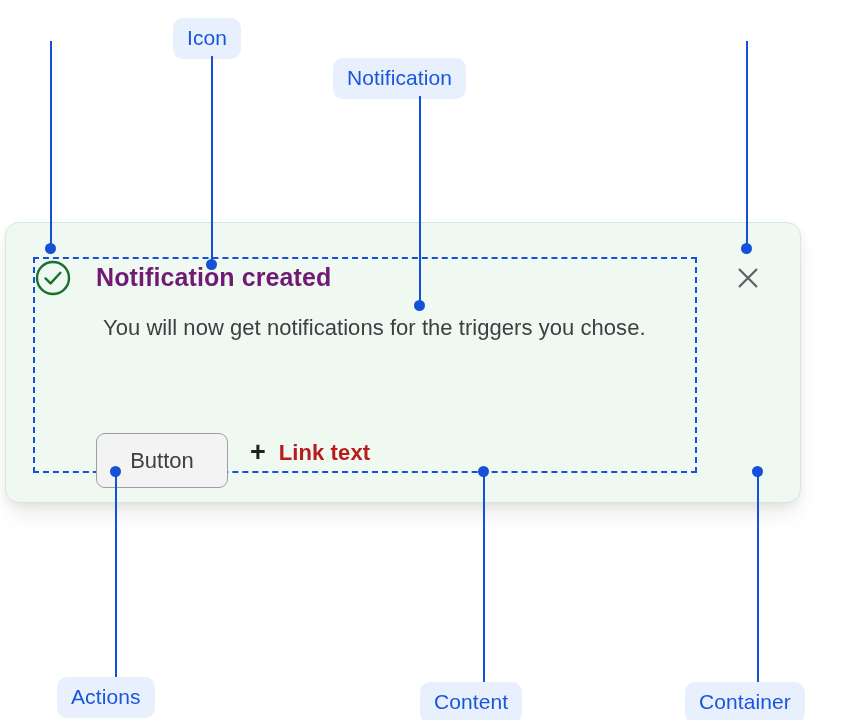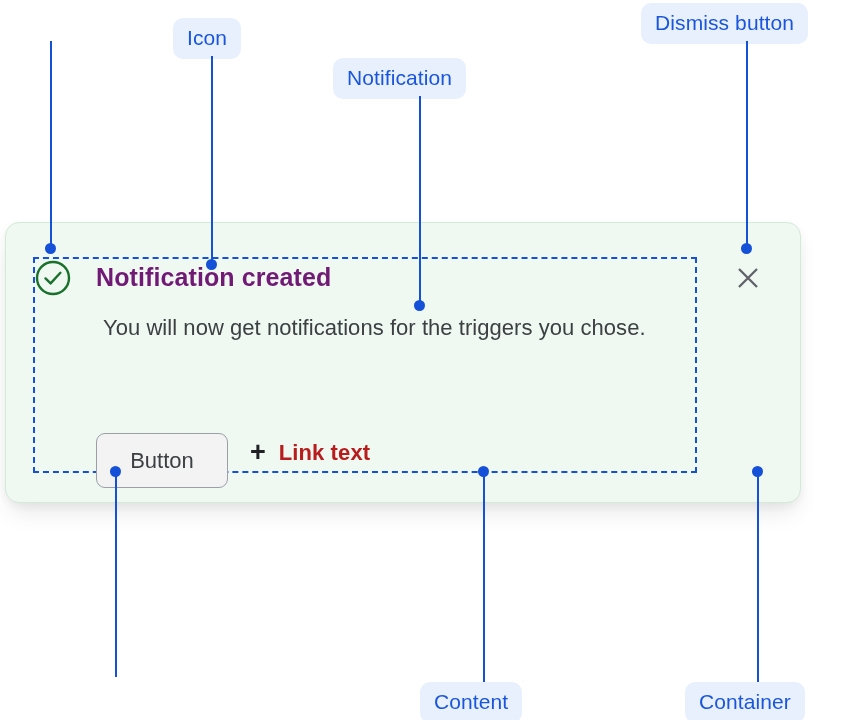--- a/index.html
+++ b/index.html
@@ -209,24 +209,24 @@
   <div class="dot" style="left:45px; top:243px;"></div>
 
   <div class="pill" style="left:173px; top:18px;">Icon</div>
   <div class="leader" style="left:211px; top:56px; height:208px;"></div>
   <div class="dot" style="left:206px; top:259px;"></div>
 
   <div class="pill" style="left:333px; top:58px;">Notification</div>
   <div class="leader" style="left:419px; top:96px; height:209px;"></div>
   <div class="dot" style="left:414px; top:300px;"></div>
 
-  <div class="pill" style="left:641px; top:3px;">Dismiss button</div>
   <div class="leader" style="left:746px; top:41px; height:209px;"></div>
   <div class="dot" style="left:741px; top:243px;"></div>
 
+  <div class="pill" style="left:57px; top:677px;">Actions</div>
   <div class="leader" style="left:115px; top:470px; height:207px;"></div>
   <div class="dot" style="left:110px; top:466px;"></div>
 
   <div class="pill" style="left:420px; top:682px;">Content</div>
   <div class="leader" style="left:483px; top:476px; height:206px;"></div>
   <div class="dot" style="left:478px; top:466px;"></div>
 
   <div class="pill" style="left:685px; top:682px;">Container</div>
   <div class="leader" style="left:757px; top:476px; height:206px;"></div>
   <div class="dot" style="left:752px; top:466px;"></div>

